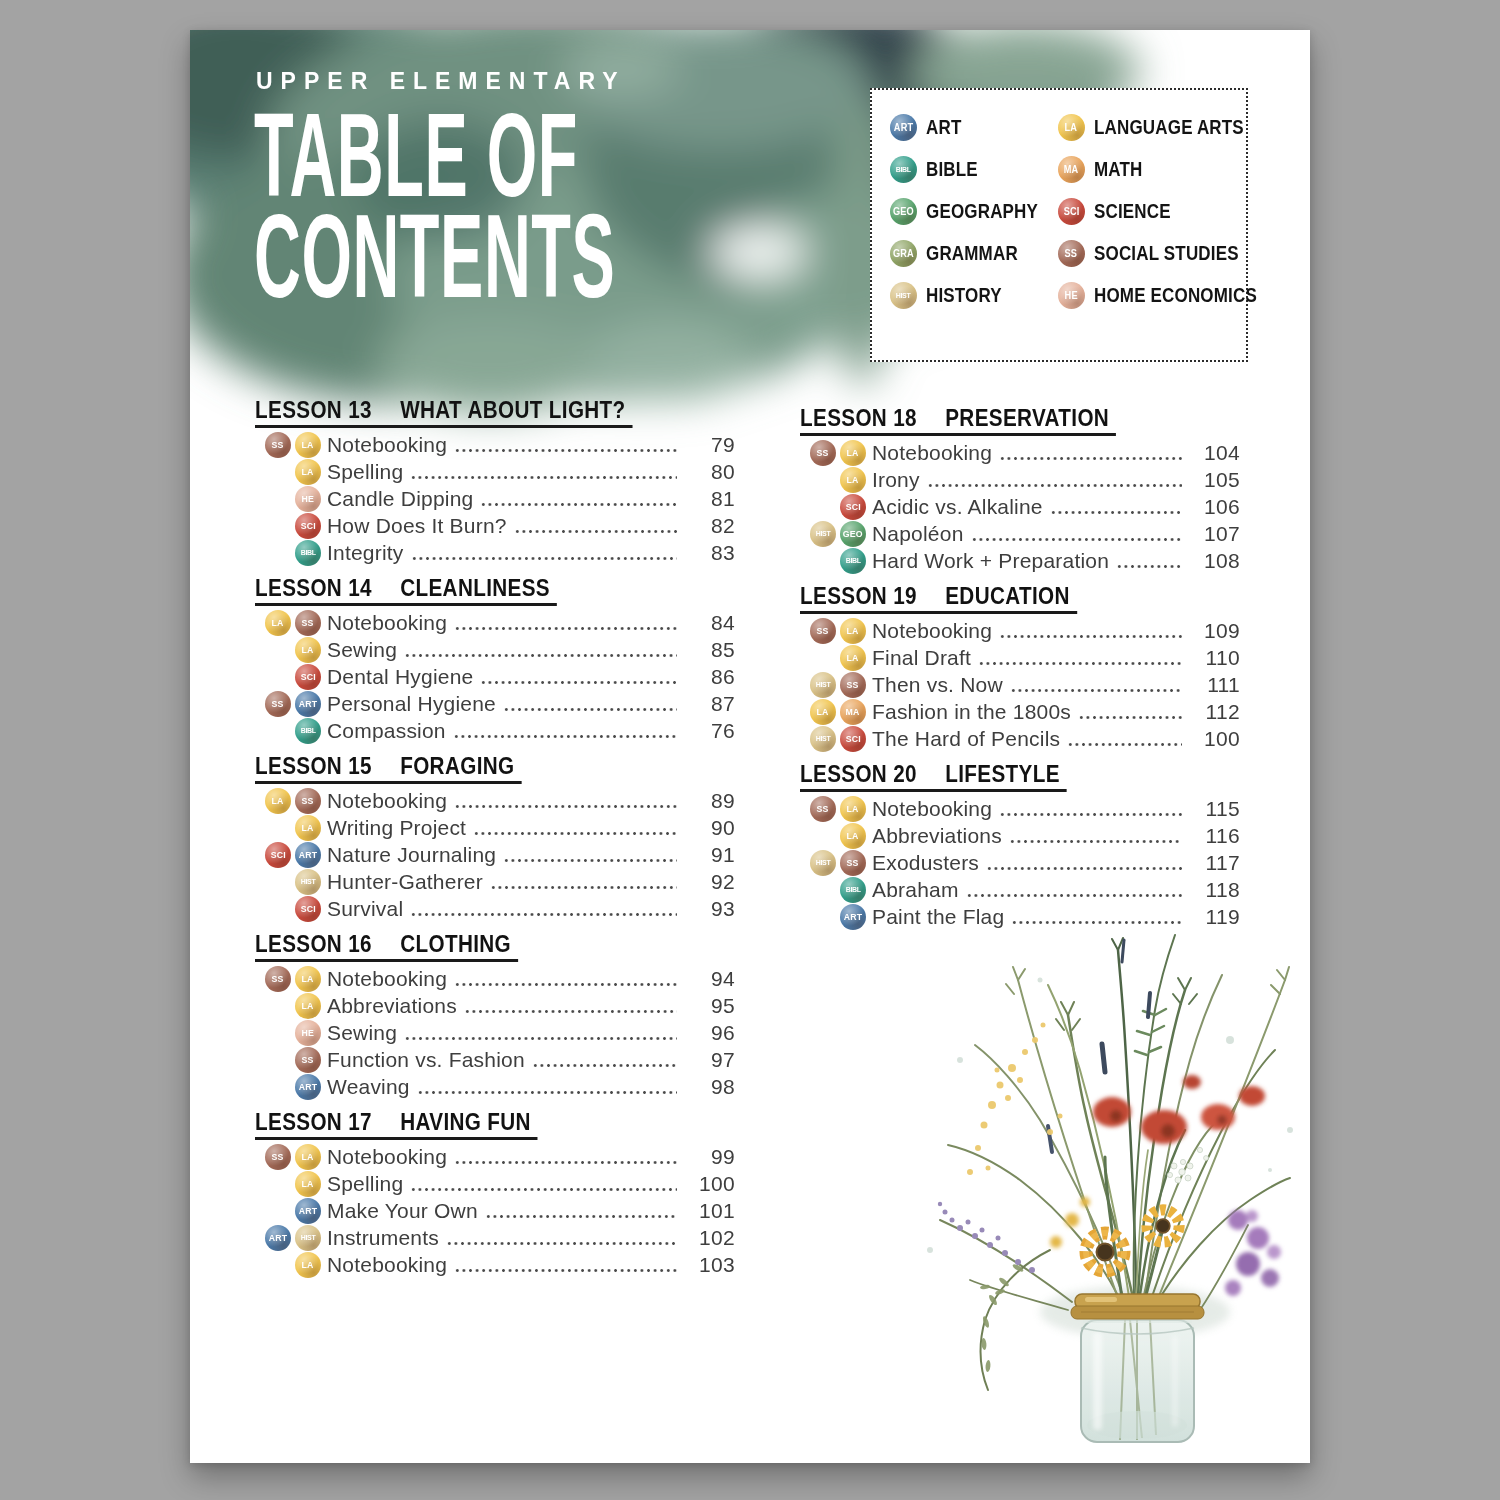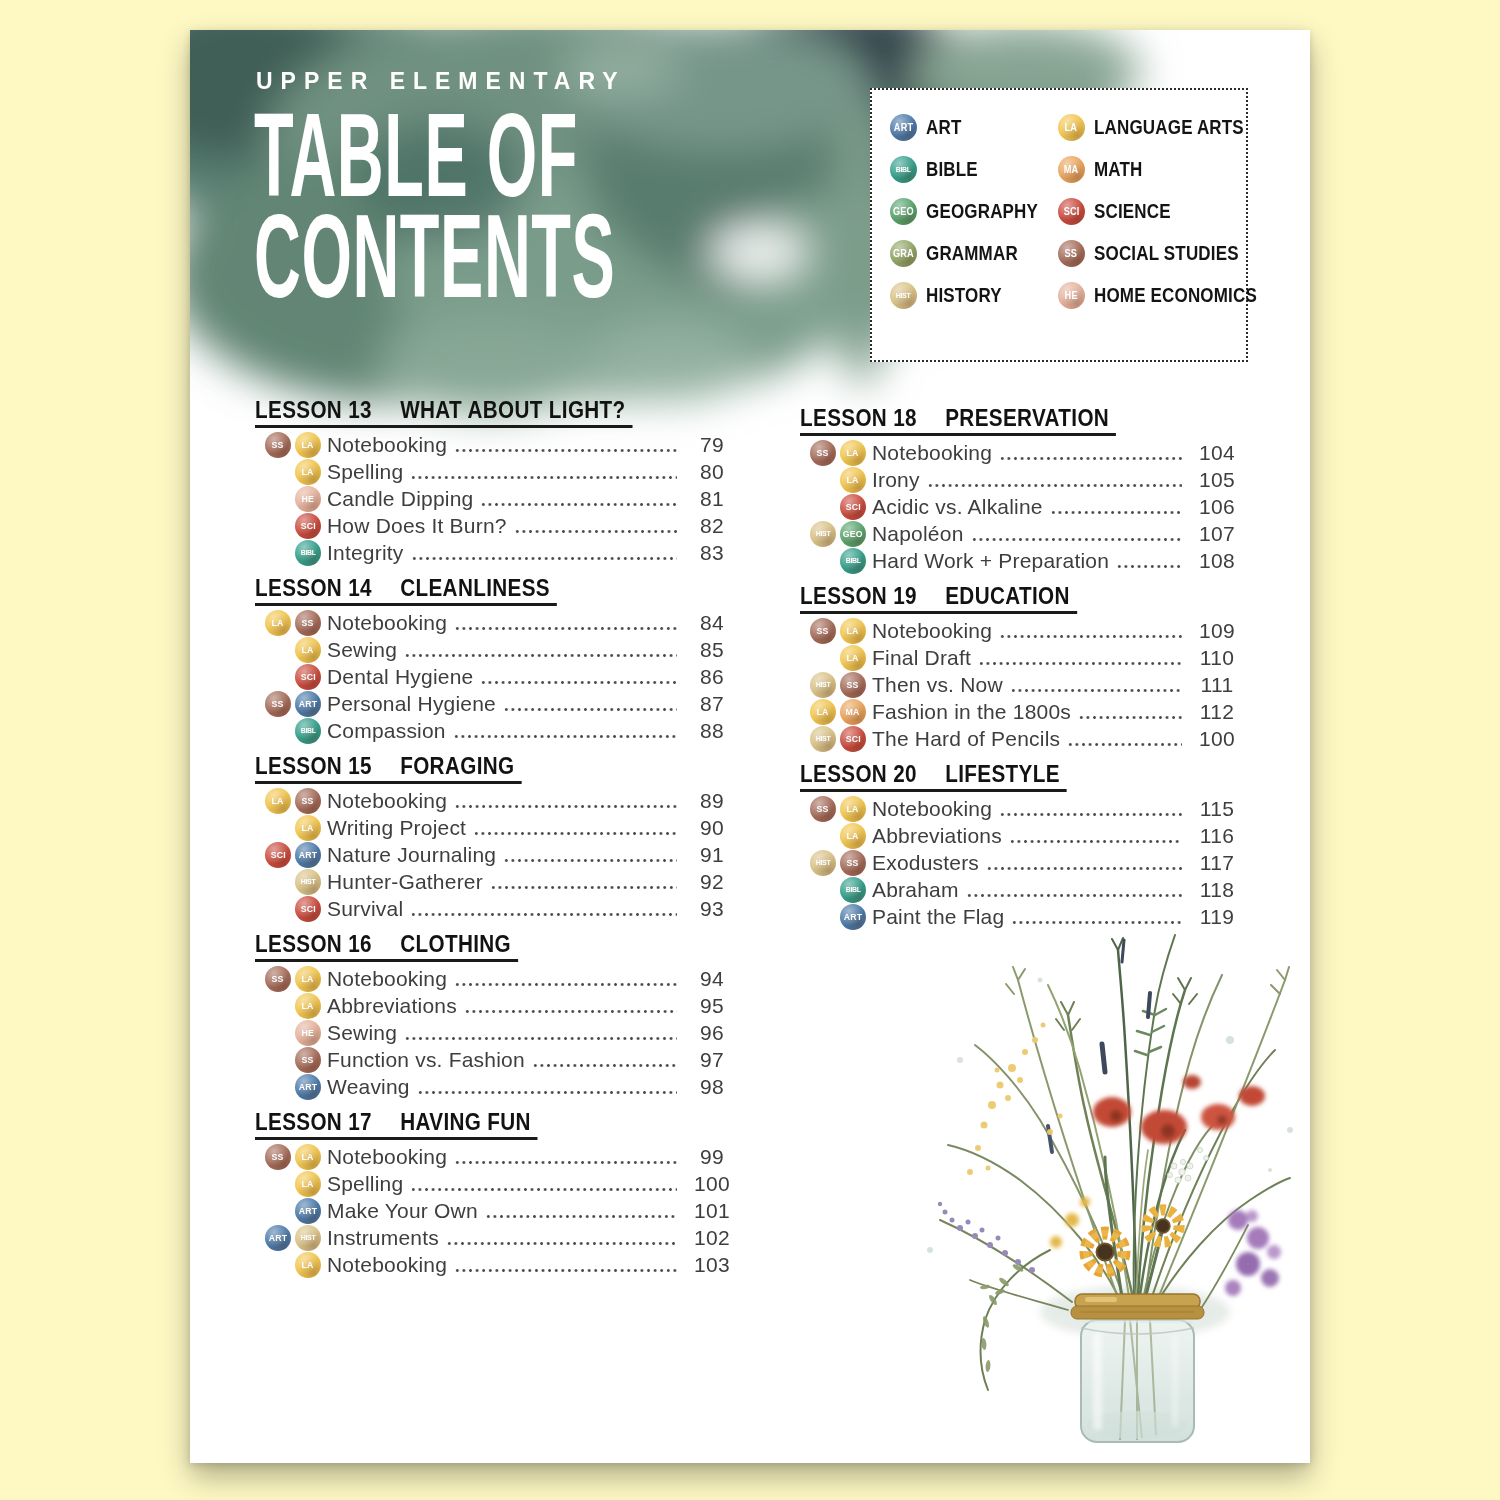--- a/index.html
+++ b/index.html
@@ -1,17 +1,17 @@
 <!DOCTYPE html>
 <html><head>
 <meta charset="utf-8">
 <style>
   html,body{margin:0;padding:0;background:#ffffff;}
   *{box-sizing:border-box;}
-  .canvas{position:relative;width:1500px;height:1500px;background:#fef9c3;font-family:"Liberation Sans",sans-serif;overflow:hidden;}
+  .canvas{position:relative;width:1500px;height:1500px;background:#a3a3a3;font-family:"Liberation Sans",sans-serif;overflow:hidden;}
   .page{position:absolute;left:190px;top:30px;width:1120px;height:1433px;background:#ffffff;
         box-shadow:0 14px 28px rgba(0,0,0,.30),0 2px 8px rgba(0,0,0,.15);overflow:hidden;}
 
   
   .splash{position:absolute;left:0;top:0;width:1120px;height:430px;z-index:1;}
 
   
   .masthead{position:absolute;left:64px;top:38px;z-index:2;color:#ffffff;}
   .kicker{font-size:23px;font-weight:700;letter-spacing:8px;margin:0 0 10px 2px;white-space:nowrap;}
   .title-line{font-size:118px;font-weight:700;line-height:.86;white-space:nowrap;
@@ -48,21 +48,21 @@
   .lesson-header{display:inline-flex;align-items:baseline;border-bottom:3px solid #1a1a1a;
                  padding:0 8px 3px 0;margin-bottom:3px;transform:scaleX(.88);transform-origin:0 100%;
                  font-weight:700;font-size:23.5px;line-height:24px;color:#121212;white-space:nowrap;letter-spacing:.4px;}
   .lesson-num{display:inline-block;width:165px;flex:none;}
   .toc-item{display:flex;align-items:center;height:27px;font-size:21px;color:#3e3e3e;}
   .badges{width:66px;flex:none;display:flex;justify-content:flex-end;gap:4px;}
   .item-text{margin-left:6px;white-space:nowrap;letter-spacing:.2px;}
   .leader{flex:1;align-self:stretch;margin:0 12px 0 7px;
           background-image:radial-gradient(circle,#4a4a4a 1.25px,rgba(0,0,0,0) 1.5px);
           background-repeat:repeat-x;background-size:6.6px 3px;background-position:0 calc(100% - 6px);}
-  .pagenum{width:46px;flex:none;text-align:center;letter-spacing:.3px;}
+  .pagenum{width:46px;flex:none;text-align:right;letter-spacing:.3px;}
 
   
   .bouquet{position:absolute;left:710px;top:890px;width:400px;height:540px;z-index:1;}
   .stems path{fill:none;stroke-linecap:round;}
 </style>
 </head>
 <body>
 
 <div class="canvas">
   <div class="page">
@@ -269,21 +269,21 @@
               <span class="leader"></span>
               <span class="pagenum">87</span>
             </div><div class="toc-item">
               <span class="badges">
                 <span class="badge len4" style="background-color: rgb(47, 158, 138);">
                   <span>BIBL</span>
                 </span>
               </span>
               <span class="item-text">Compassion</span>
               <span class="leader"></span>
-              <span class="pagenum">88</span>
+              <span class="pagenum">76</span>
             </div></div>
           <div class="lesson-block"><div class="lesson-header">
               <span class="lesson-num">LESSON 15</span>
               <span class="lesson-title">FORAGING</span>
             </div><div class="toc-item">
               <span class="badges">
                 <span class="badge" style="background-color: rgb(241, 197, 77);">
                   <span>LA</span>
                 </span>
                 <span class="badge" style="background-color: rgb(163, 106, 88);">

